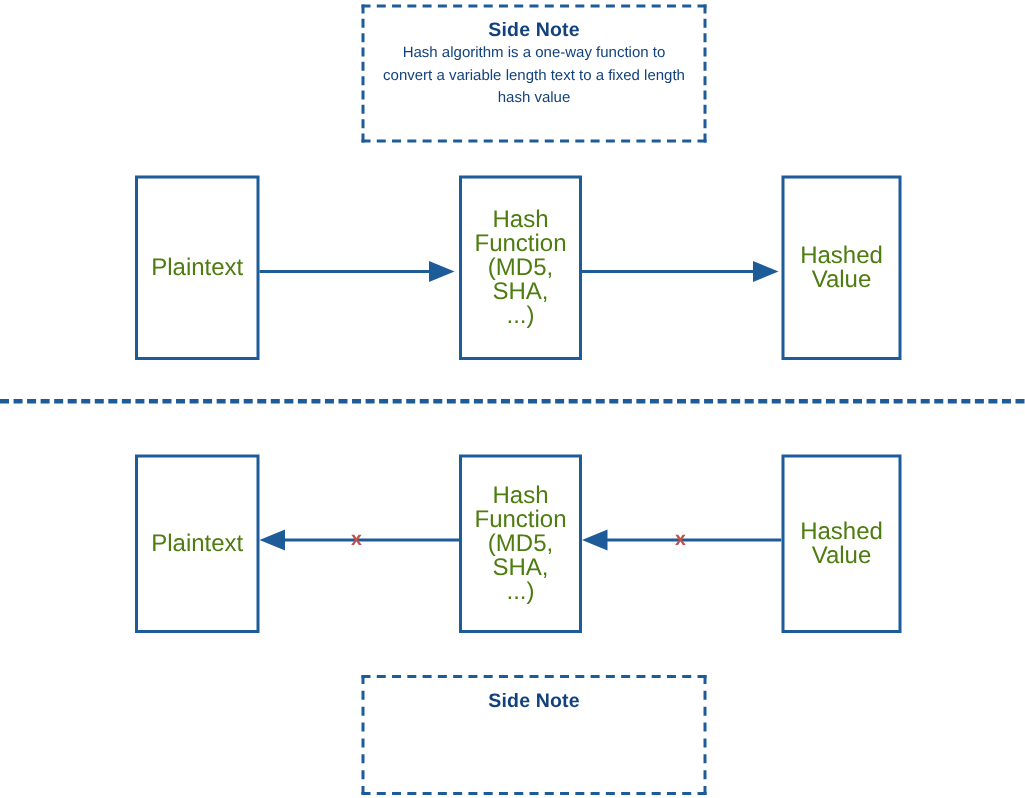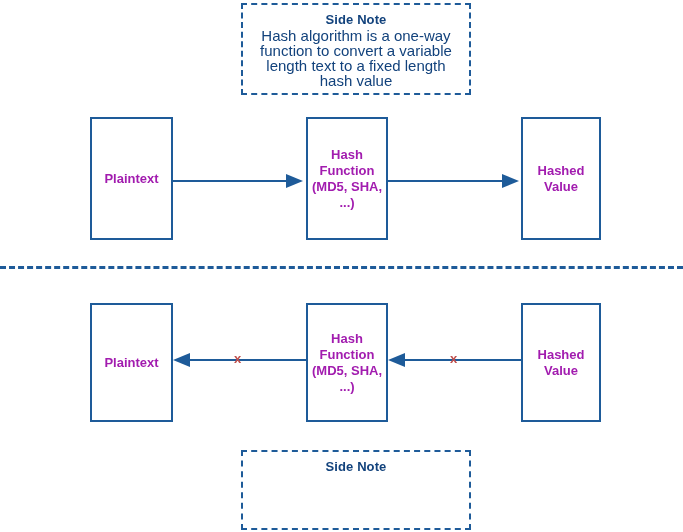--- a/index.html
+++ b/index.html
@@ -35,43 +35,43 @@
   }
   .note-title {
     font-size: 13px;
     font-weight: bold;
     color: #12427c;
     display: block;
     margin-bottom: 1px;
     letter-spacing: 0.1px;
   }
   .note-body {
-    font-size: 15px;
+    font-size: 10px;
     font-weight: normal;
     color: #12427c;
     display: block;
   }
   #note-top    { left: 241px; top: 3px;   width: 230px; height: 92px; }
   #note-bottom { left: 241px; top: 450px; width: 230px; height: 80px; }
 
   
   .pbox {
     position: absolute;
     box-sizing: border-box;
     border: 2px solid #1e5b99;
     background: #ffffff;
     display: flex;
     align-items: center;
     justify-content: center;
     text-align: center;
   }
   .pbox-label {
-    font-size: 13px;
-    font-weight: bold;
-    color: #a21caf;
+    font-size: 16px;
+    font-weight: normal;
+    color: #4d7c0f;
     line-height: 16px;
     white-space: pre-line;
     padding: 0 3px;
   }
 
   
   #box-plaintext-top { left: 90px;  top: 117px; width: 83px; height: 123px; }
   #box-hash-top      { left: 306px; top: 117px; width: 82px; height: 123px; }
   #box-hashed-top    { left: 521px; top: 117px; width: 80px; height: 123px; }
 

